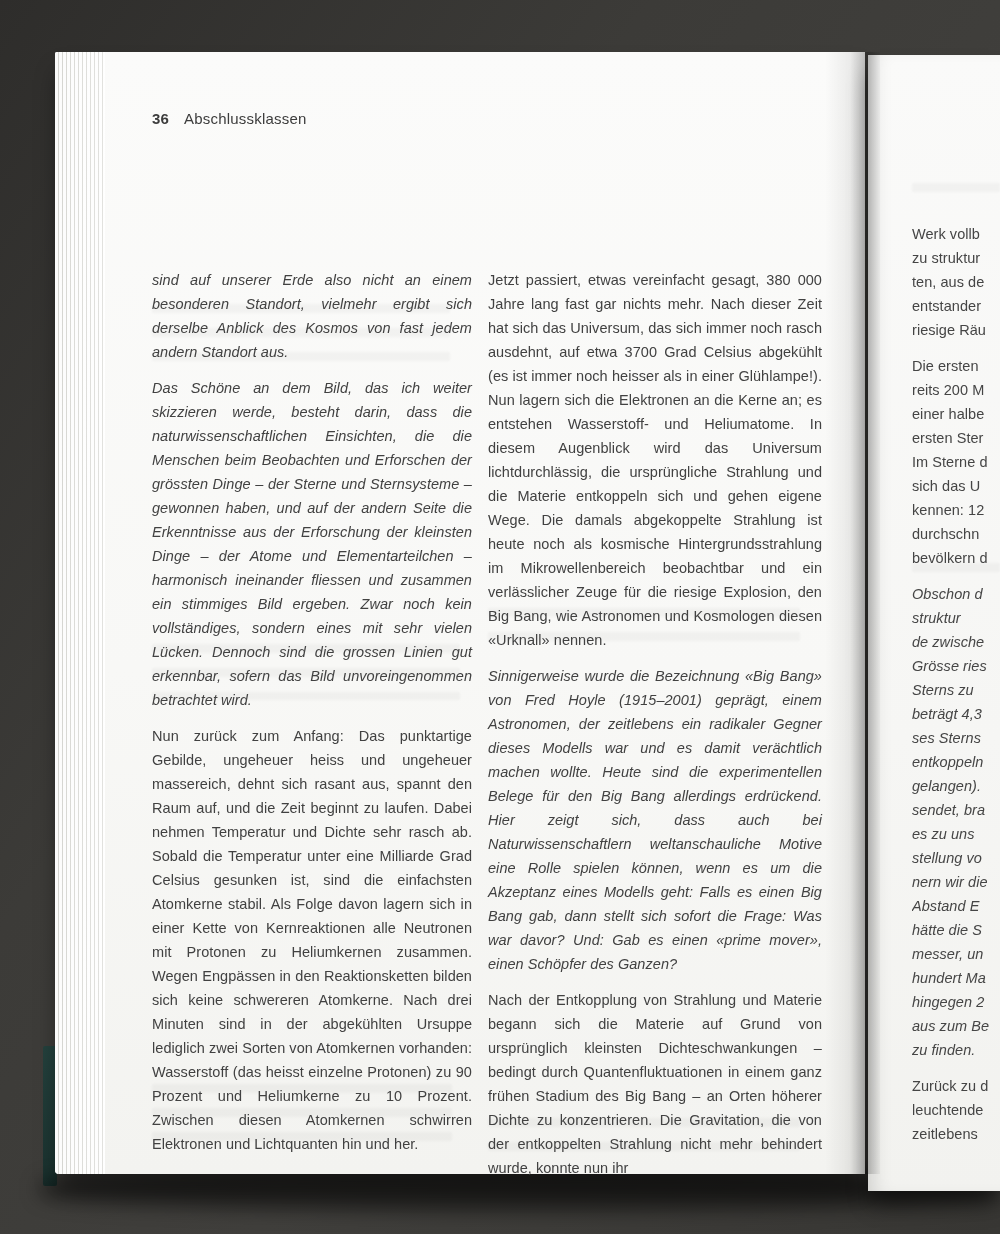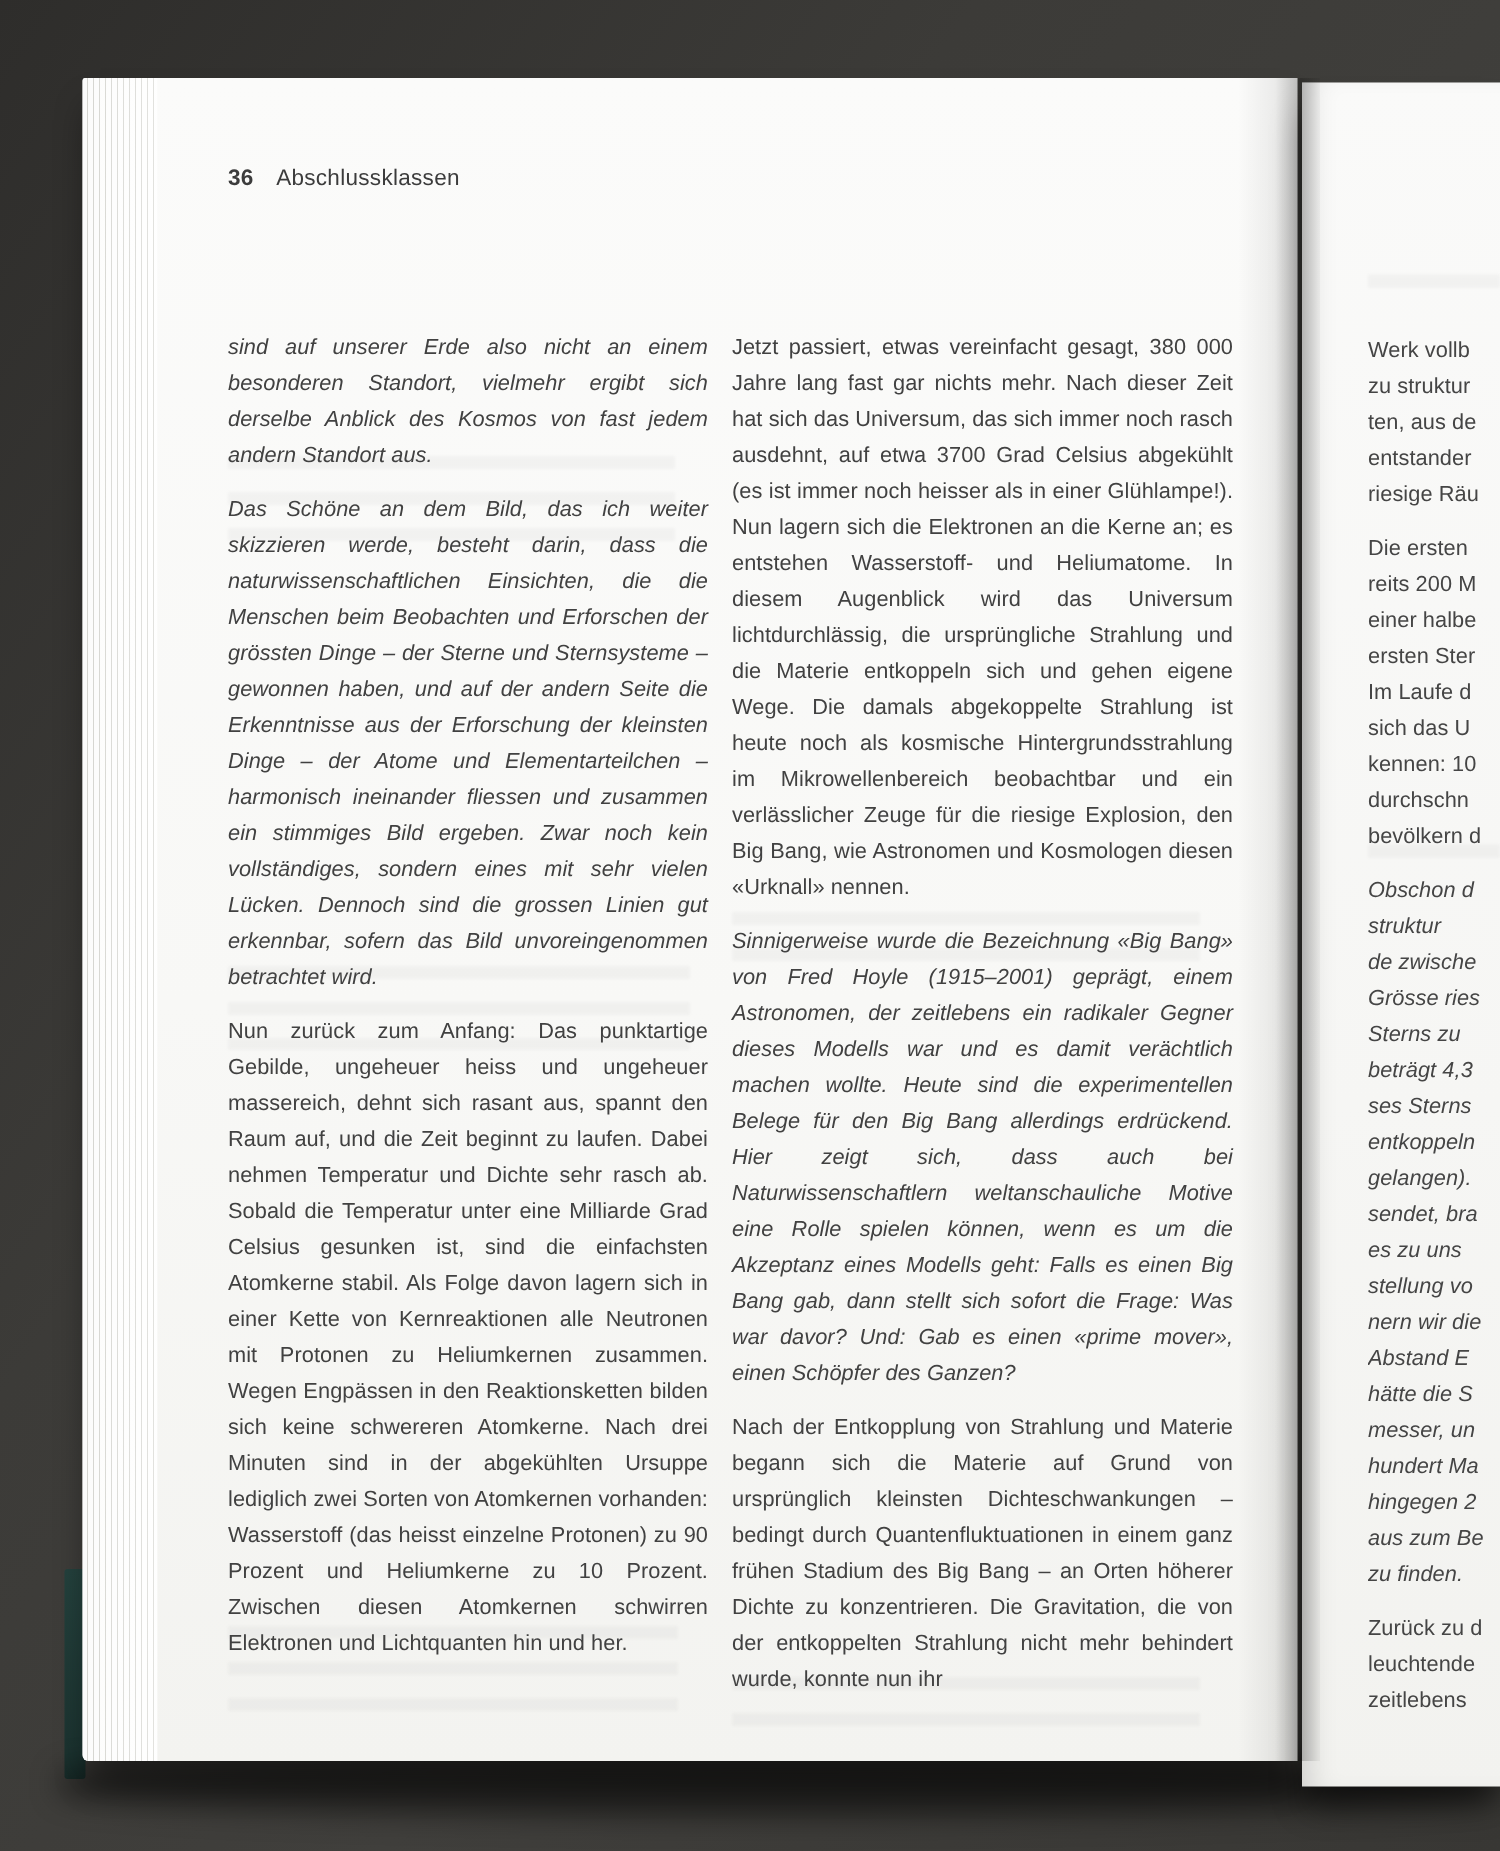--- a/index.html
+++ b/index.html
@@ -63,21 +63,21 @@
     position: absolute; left: 97px; top: 58px;
     font-size: 15px; color: #3c3c3c;
     letter-spacing: 0.2px;
   }
   .page-number { font-weight: bold; margin-right: 15px; }
   .columns {
     position: absolute; left: 97px; top: 168px;
     width: 670px;
     display: flex; gap: 16px;
   }
-  .col { width: 320px; }
+  .col { width: 320px; margin-top: 48px; }
   .col + .col { width: 334px; }
   .para {
     margin: 0 0 12px 0;
     font-size: 14.5px;
     line-height: 24px;
     color: #414141;
     text-align: justify;
     hyphens: auto;
     letter-spacing: 0.05px;
   }
@@ -156,23 +156,23 @@
         <div class="rp-line">zu struktur</div>
         <div class="rp-line">ten, aus de</div>
         <div class="rp-line">entstander</div>
         <div class="rp-line">riesige Räu</div>
       </div>
       <div class="rp-para">
         <div class="rp-line">Die ersten</div>
         <div class="rp-line">reits 200 M</div>
         <div class="rp-line">einer halbe</div>
         <div class="rp-line">ersten Ster</div>
-        <div class="rp-line">Im Laufe d</div>
+        <div class="rp-line">Im Sterne d</div>
         <div class="rp-line">sich das U</div>
-        <div class="rp-line">kennen: 10</div>
+        <div class="rp-line">kennen: 12</div>
         <div class="rp-line">durchschn</div>
         <div class="rp-line">bevölkern d</div>
       </div>
       <div class="rp-para italic">
         <div class="rp-line">Obschon d</div>
         <div class="rp-line">struktur</div>
         <div class="rp-line">de zwische</div>
         <div class="rp-line">Grösse ries</div>
         <div class="rp-line">Sterns zu</div>
         <div class="rp-line">beträgt 4,3</div>

